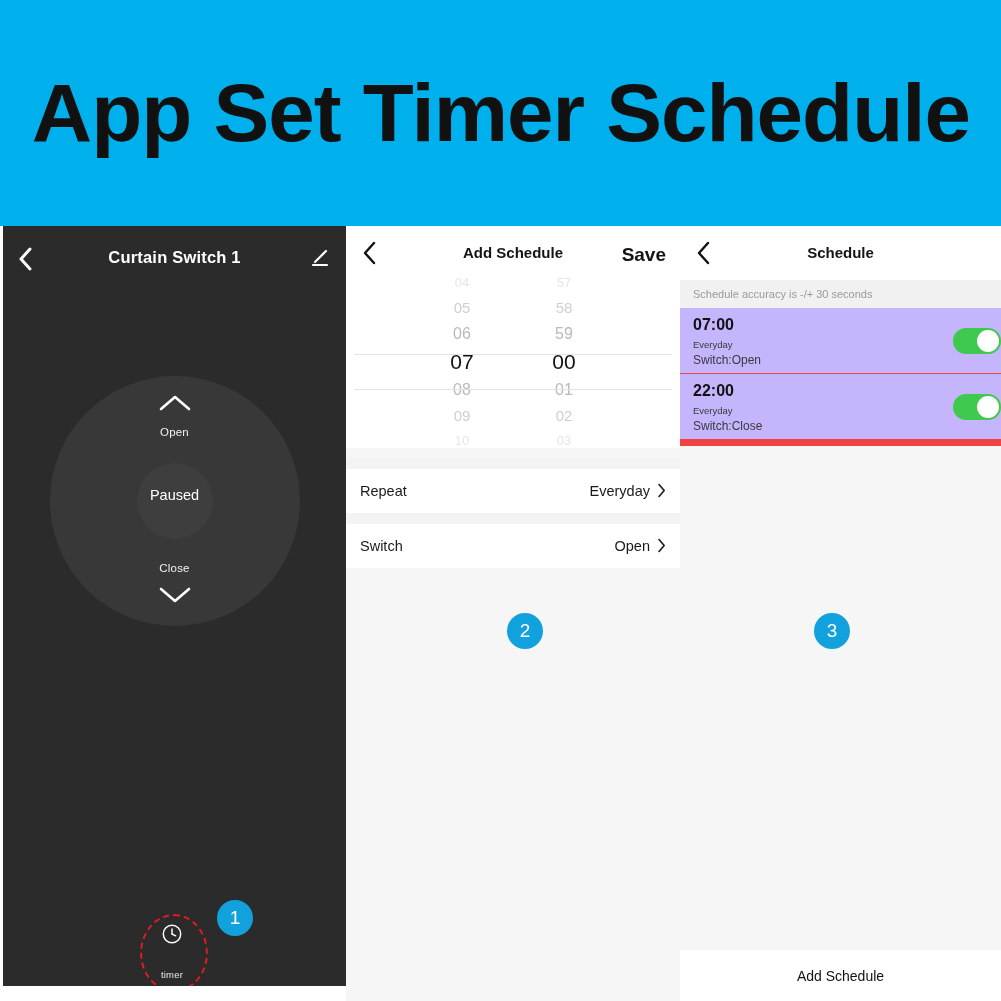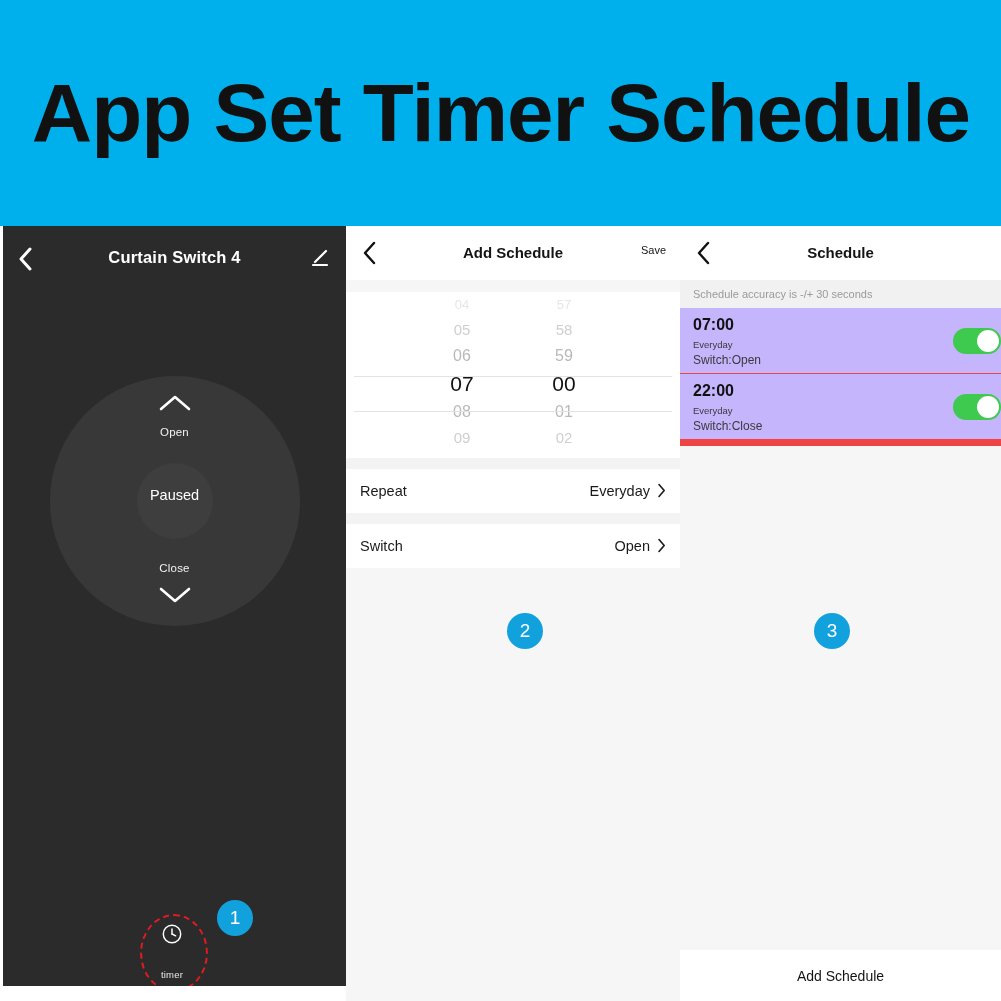--- a/index.html
+++ b/index.html
@@ -111,25 +111,25 @@
   }
   .mid-back{
     position:absolute;left:11px;top:13px;width:26px;height:28px;
     display:flex;align-items:center;justify-content:center;
   }
   .mid-title{
     position:absolute;left:0;right:0;top:18px;text-align:center;
     color:#141414;font-size:15px;font-weight:bold;
   }
   .mid-save{
-    position:absolute;right:14px;top:18px;color:#141414;font-size:11px;font-weight:normal;
+    position:absolute;right:14px;top:18px;color:#141414;font-size:19px;font-weight:bold;
   }
 
   .picker{
-    position:absolute;left:0;top:66px;width:334px;height:178px;
+    position:absolute;left:0;top:44px;width:334px;height:178px;
     background:#ffffff;overflow:hidden;
   }
   .picker-cols{
     position:absolute;left:0;top:0;width:334px;height:178px;
     display:flex;justify-content:center;gap:40px;
   }
   .picker-col{width:62px;display:flex;flex-direction:column;align-items:center;}
   .pk{
     height:25.4px;line-height:25.4px;font-size:16px;color:#b9b9b9;
     font-family:"Liberation Sans", sans-serif;
@@ -203,21 +203,21 @@
   </div>
 
   <div class="panel-left">
 
     <div class="left-topbar">
       <div class="left-back">
         <svg width="16" height="26" viewBox="0 0 16 26" aria-hidden="true">
           <polyline points="12,3 3,13 12,23" fill="none" stroke="#ffffff" stroke-width="3" stroke-linecap="round" stroke-linejoin="round"></polyline>
         </svg>
       </div>
-      <div class="left-title">Curtain Switch 4</div>
+      <div class="left-title">Curtain Switch 1</div>
       <div class="left-edit">
         <svg width="22" height="22" viewBox="0 0 22 22" aria-hidden="true">
           <line x1="17" y1="4" x2="6" y2="15" stroke="#ffffff" stroke-width="2.2" stroke-linecap="round"></line>
           <line x1="4" y1="18" x2="18" y2="18" stroke="#ffffff" stroke-width="2.2" stroke-linecap="round"></line>
         </svg>
       </div>
     </div>
 
     <div class="dial-wrap">
       <div class="dial-outer"></div>

